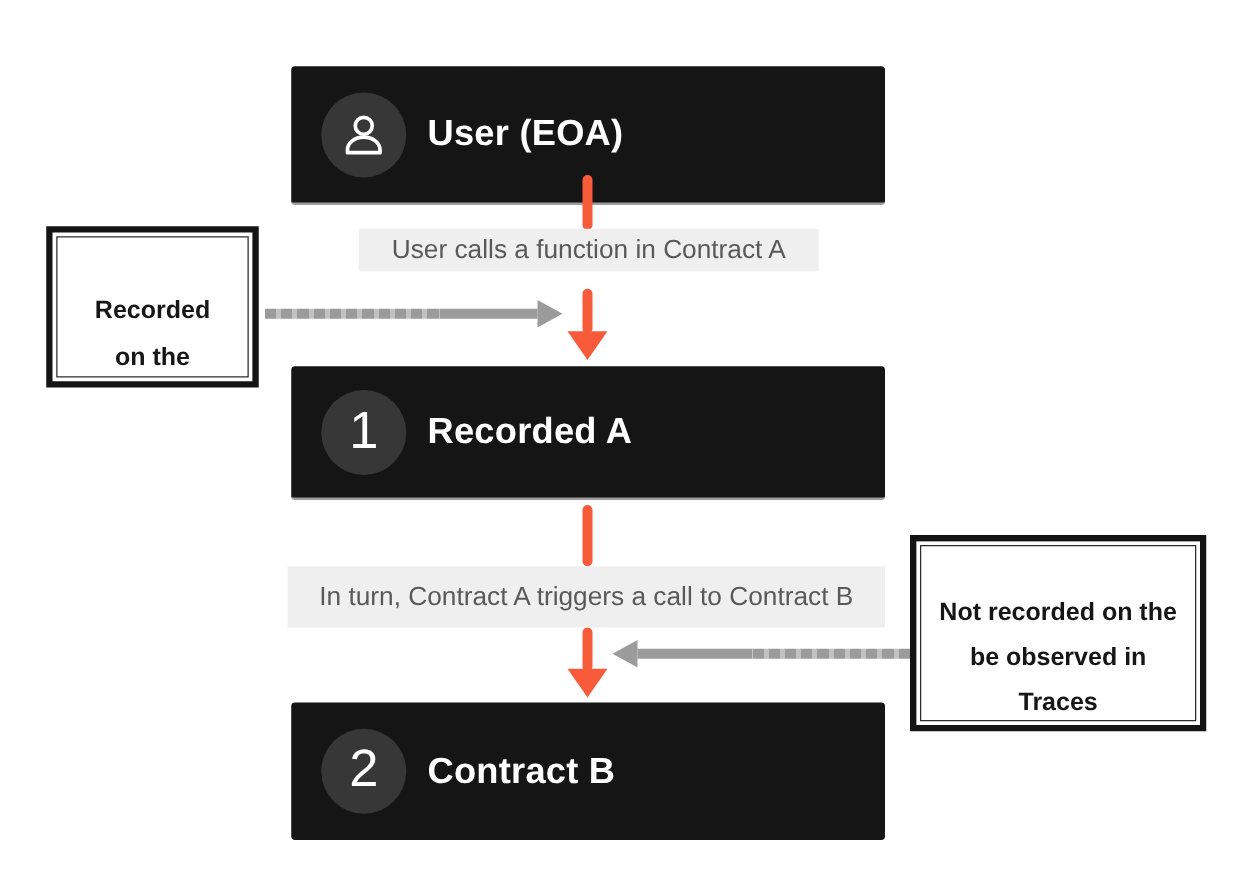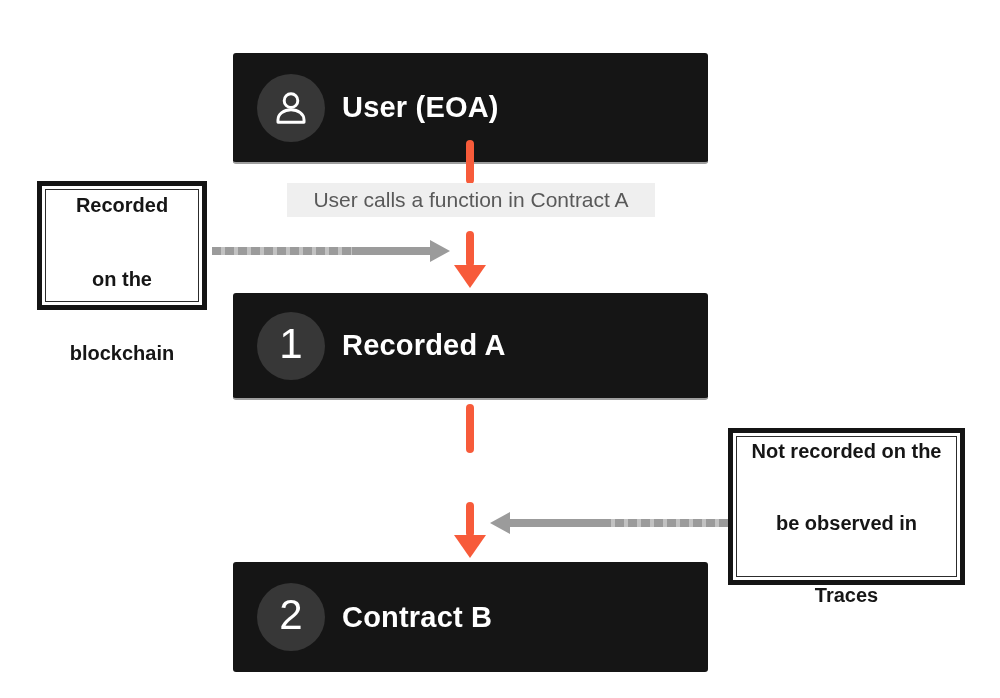--- a/index.html
+++ b/index.html
@@ -115,27 +115,26 @@
   
   .annotation {
     position: absolute;
     box-sizing: border-box;
     background: #ffffff;
     border: 5px solid #141414;
     box-shadow: inset 0 0 0 3px #ffffff, inset 0 0 0 4px #2c2c2c;
     display: flex;
     flex-direction: column;
     align-items: center;
-    justify-content: flex-start;
+    justify-content: flex-end;
     text-align: center;
     color: #161616;
     font-weight: 700;
     font-size: 20px;
     z-index: 2;
-    gap: 36px;
   }
   #annotation-left  { left: 37px;  top: 181px; width: 170px; height: 129px; }
   #annotation-right { left: 728px; top: 428px; width: 237px; height: 157px; }
   .ann-line { margin: 0; }
   #annotation-left  .ann-line { line-height: 38px; }
   #annotation-right .ann-line { line-height: 36px; }
 
   .user-svg { display: block; }
 </style>
 </head>
@@ -155,38 +154,38 @@
 
   <div class="oline" id="oline-1a"></div>
   <div class="oline" id="oline-1b"></div>
   <div class="ohead" id="ohead-1"></div>
 
   <div class="edge-label" id="edge-label-1">User calls a function in Contract A</div>
 
   <div class="annotation" id="annotation-left">
     <p class="ann-line">Recorded</p>
     <p class="ann-line">on the</p>
-    <p class="ann-line">blockchain</p>
   </div>
 
   <div class="gshaft dashed" id="g1-dash"></div>
   <div class="gshaft" id="g1-solid"></div>
   <div class="ghead" id="g1-head"></div>
 
   <div class="node with-divider" id="node-contract-a">
     <div class="badge">
       <span class="badge-number">1</span>
     </div>
     <div class="node-title">Recorded A</div>
   </div>
 
   <div class="oline" id="oline-2a"></div>
   <div class="oline" id="oline-2b"></div>
   <div class="ohead" id="ohead-2"></div>
 
+  <div class="edge-label" id="edge-label-2">In turn, Contract A triggers a call to Contract B</div>
 
   <div class="ghead" id="g2-head"></div>
   <div class="gshaft" id="g2-solid"></div>
   <div class="gshaft dashed" id="g2-dash"></div>
 
   <div class="annotation" id="annotation-right">
     <p class="ann-line">Not recorded on the</p>
     <p class="ann-line">be observed in</p>
     <p class="ann-line">Traces</p>
   </div>

